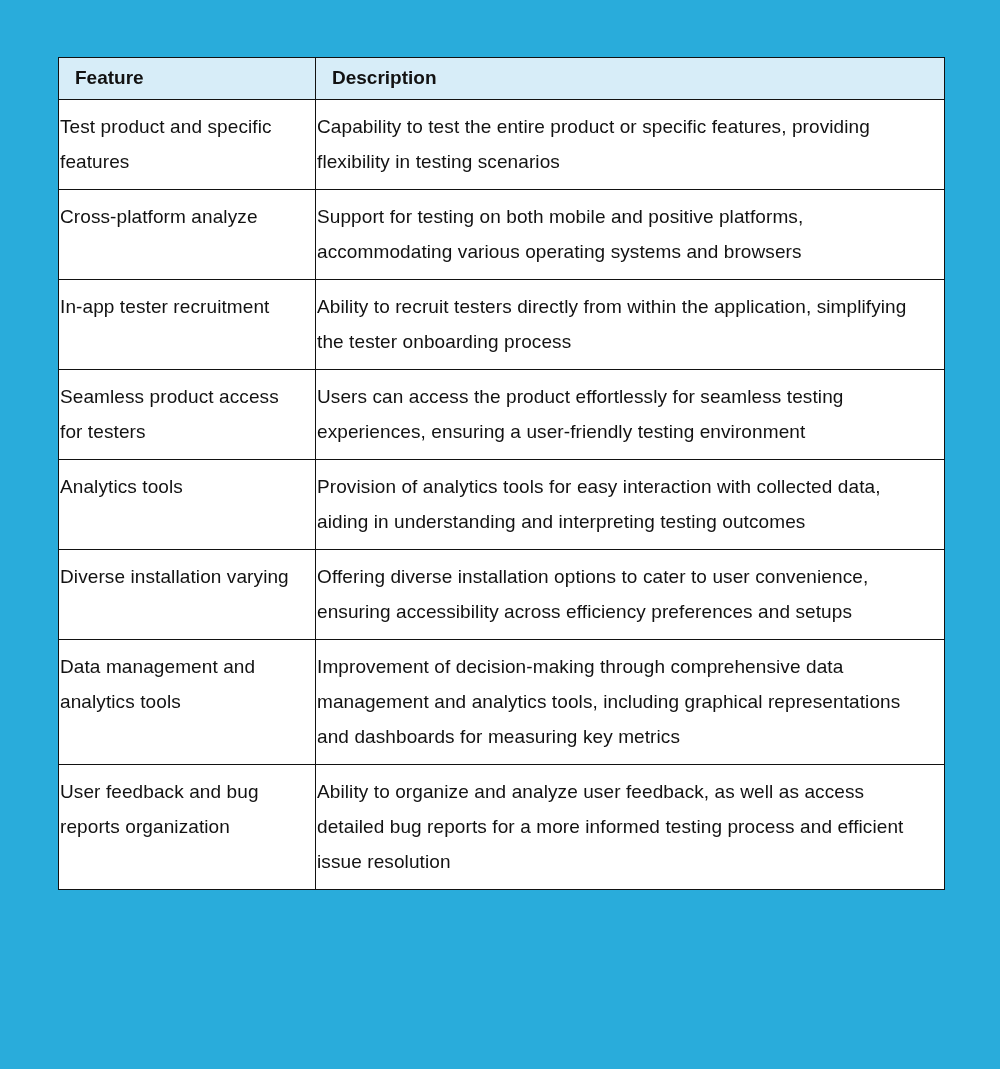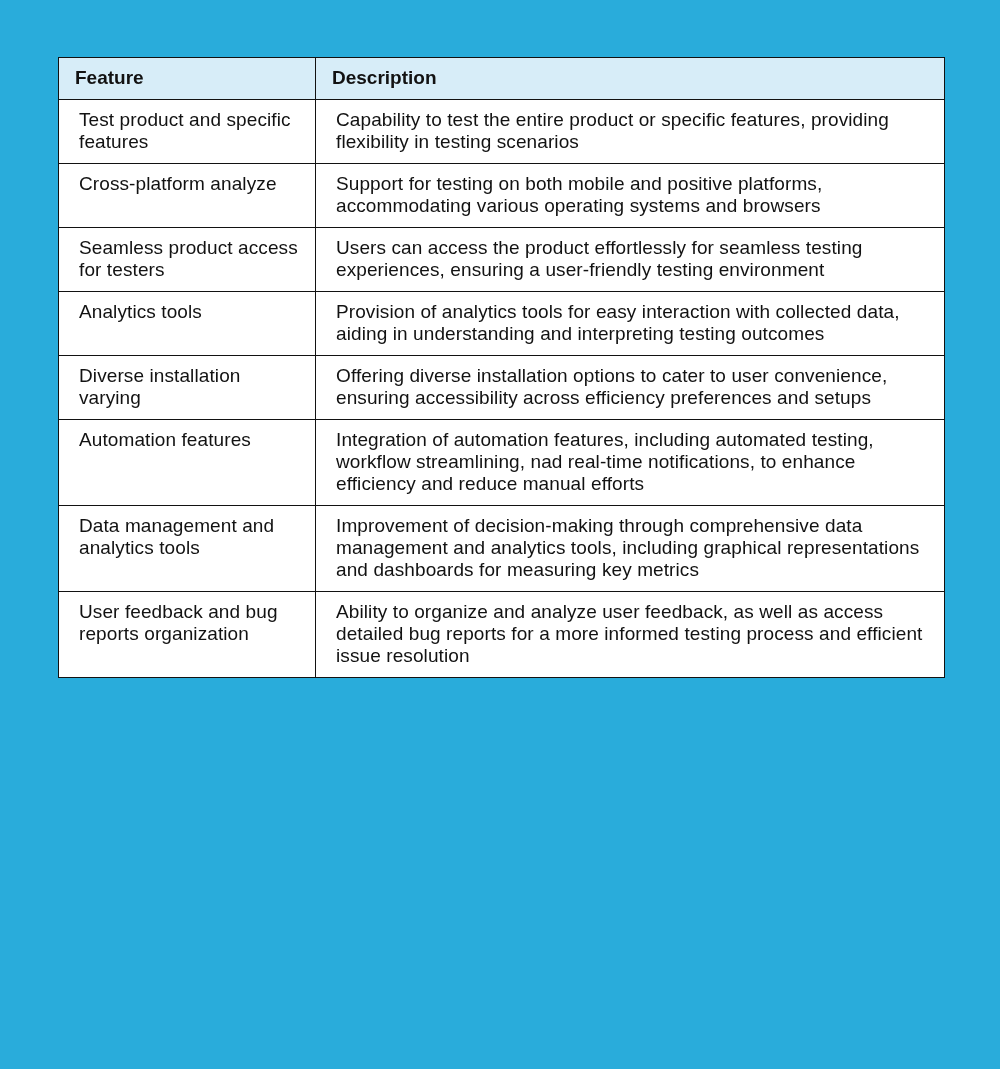--- a/index.html
+++ b/index.html
@@ -41,22 +41,22 @@
     background: #D7EDF8;
     font-size: 19px;
     font-weight: 700;
     padding: 8px 16px 9px 16px;
     line-height: 24px;
   }
 
   table.feature-table td {
     font-size: 19px;
     font-weight: 400;
-    padding: 9px 14px 10px 20px;
-    line-height: 22px;
+    padding: 9px 14px 10px 1px;
+    line-height: 35px;
     letter-spacing: 0.1px;
   }
 
   col.col-feature { width: 257px; }
   col.col-description { width: 629px; }
 </style>
 </head>
 <body>
 
 <div class="table-wrap">
@@ -74,34 +74,34 @@
     <tbody>
         <tr>
         <td>Test product and specific features</td>
         <td>Capability to test the entire product or specific features, providing flexibility in testing scenarios</td>
       </tr>
         <tr>
         <td>Cross-platform analyze</td>
         <td>Support for testing on both mobile and positive platforms, accommodating various operating systems and browsers</td>
       </tr>
         <tr>
+        <td>In-app tester recruitment</td>
+        <td>Ability to recruit testers directly from within the application, simplifying the tester onboarding process</td>
+      </tr>
+        <tr>
         <td>Seamless product access for testers</td>
         <td>Users can access the product effortlessly for seamless testing experiences, ensuring a user-friendly testing environment</td>
       </tr>
         <tr>
         <td>Analytics tools</td>
         <td>Provision of analytics tools for easy interaction with collected data, aiding in understanding and interpreting testing outcomes</td>
       </tr>
         <tr>
         <td>Diverse installation varying</td>
         <td>Offering diverse installation options to cater to user convenience, ensuring accessibility across efficiency preferences and setups</td>
-      </tr>
-        <tr>
-        <td>Automation features</td>
-        <td>Integration of automation features, including automated testing, workflow streamlining, nad real-time notifications, to enhance efficiency and reduce manual efforts</td>
       </tr>
         <tr>
         <td>Data management and analytics tools</td>
         <td>Improvement of decision-making through comprehensive data management and analytics tools, including graphical representations and dashboards for measuring key metrics</td>
       </tr>
         <tr>
         <td>User feedback and bug reports organization</td>
         <td>Ability to organize and analyze user feedback, as well as access detailed bug reports for a more informed testing process and efficient issue resolution</td>
       </tr>
       </tbody>

